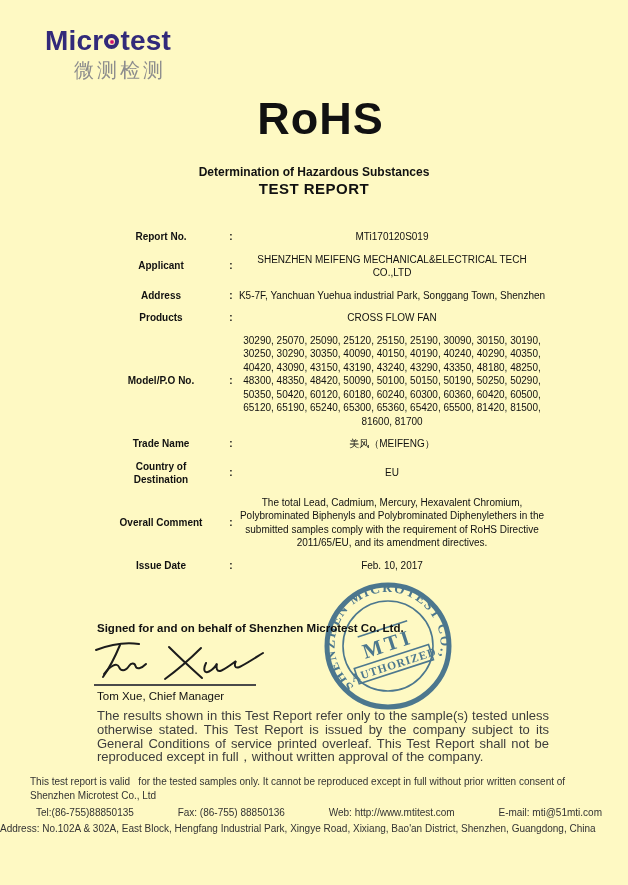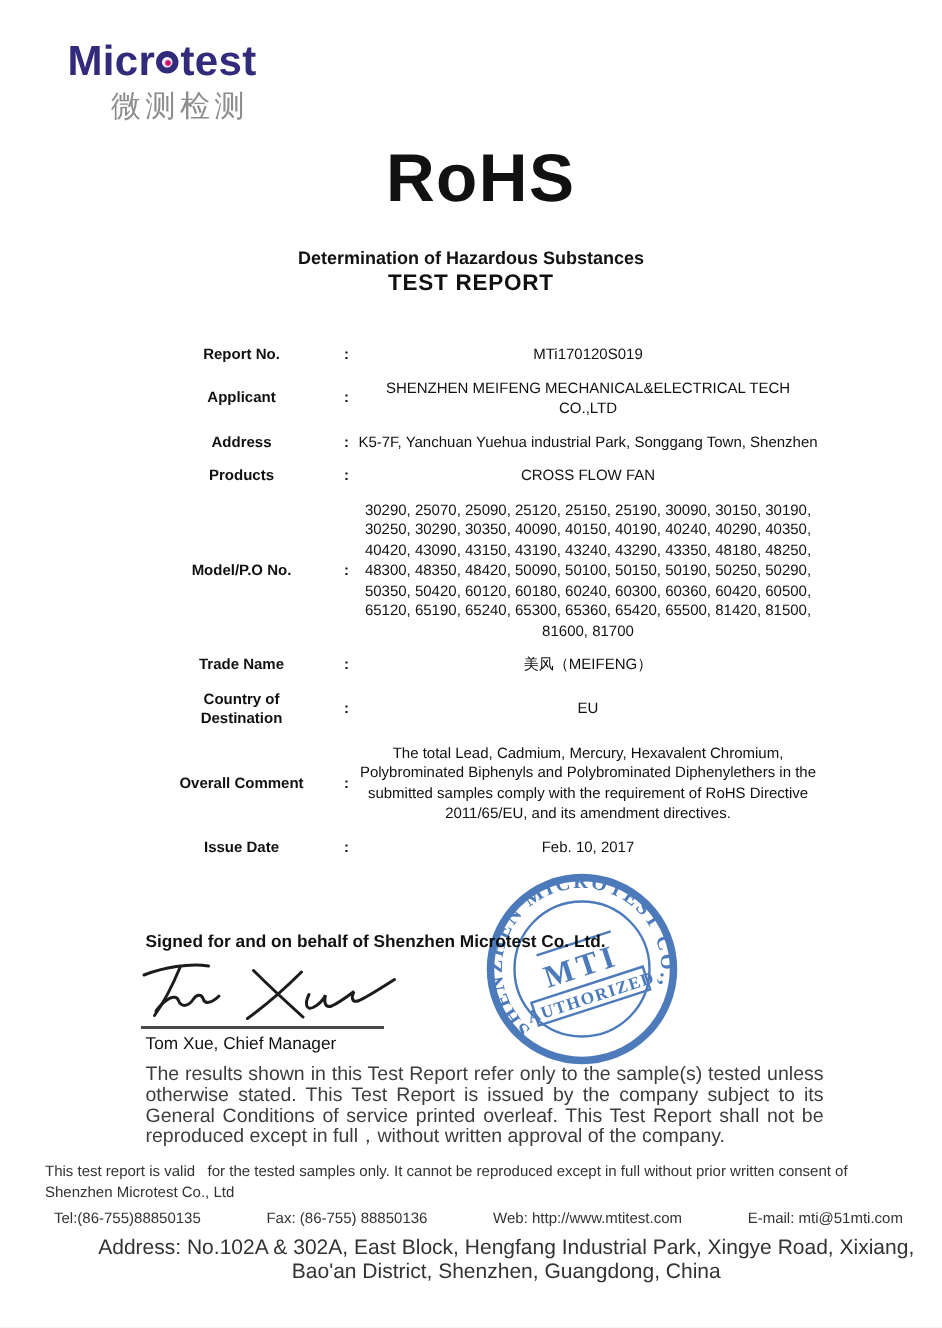--- a/index.html
+++ b/index.html
@@ -1,18 +1,18 @@
 <!DOCTYPE html>
 <html><head>
 <meta charset="utf-8">
 <style>
   * { margin:0; padding:0; box-sizing:border-box; }
   body { background:#e8e8e8; font-family:"Liberation Sans", sans-serif; }
   .page {
-    position:relative; width:628px; height:885px; background:#ffffff;
+    position:relative; width:628px; height:885px; background:#fef9c3;
     margin:0 auto; overflow:hidden; color:#111;
   }
   
   .logo { position:absolute; left:45px; top:26px; }
   .logo-word { font-size:28px; font-weight:bold; color:#322a7a; letter-spacing:0.2px; line-height:30px; }
   .logo-o {
     display:inline-block; width:15px; height:15px; border:4px solid #322a7a;
     border-radius:50%; position:relative; top:-1px; margin:0 1px;
   }
   .logo-o::after {
@@ -43,22 +43,22 @@
   .stamp { position:absolute; left:312px; top:570px; width:152px; height:152px;
     mix-blend-mode:multiply; opacity:0.92; }
   
   .disclaimer { position:absolute; left:97px; top:709px; width:452px;
     font-size:13px; line-height:13.8px; color:#3d3d3d; text-align:justify; }
   
   .foot-valid { position:absolute; left:30px; top:775px; width:572px;
     font-size:10px; line-height:13.5px; color:#333; white-space:pre-wrap; }
   .foot-contacts { position:absolute; left:36px; top:807px; width:566px;
     display:flex; justify-content:space-between; font-size:10px; color:#333; }
-  .foot-address { position:absolute; left:0; top:823px; width:628px; text-align:center;
-    font-size:14px; color:#333;padding-left:47px; }
+  .foot-address { position:absolute; left:0; top:823px; width:628px; 
+    font-size:10px; color:#333; }
 </style>
 </head>
 <body>
 
 <div class="page">
 
   <div class="logo">
     <div class="logo-word"><span>Micr</span><span class="logo-o"></span><span>test</span></div>
     <div class="logo-cn">微测检测</div>
   </div>

